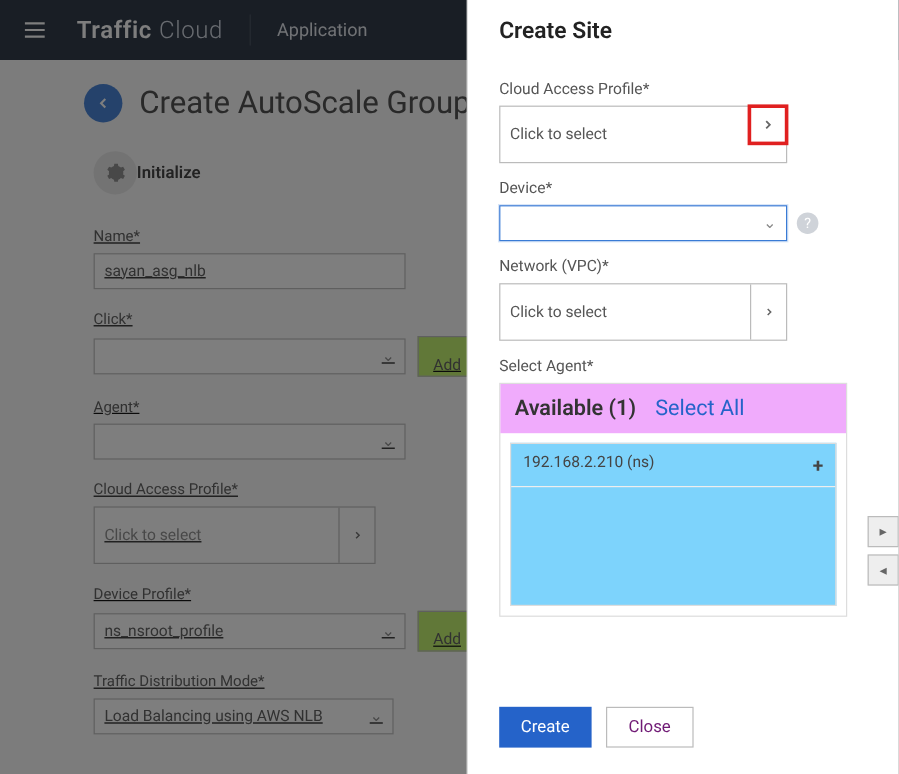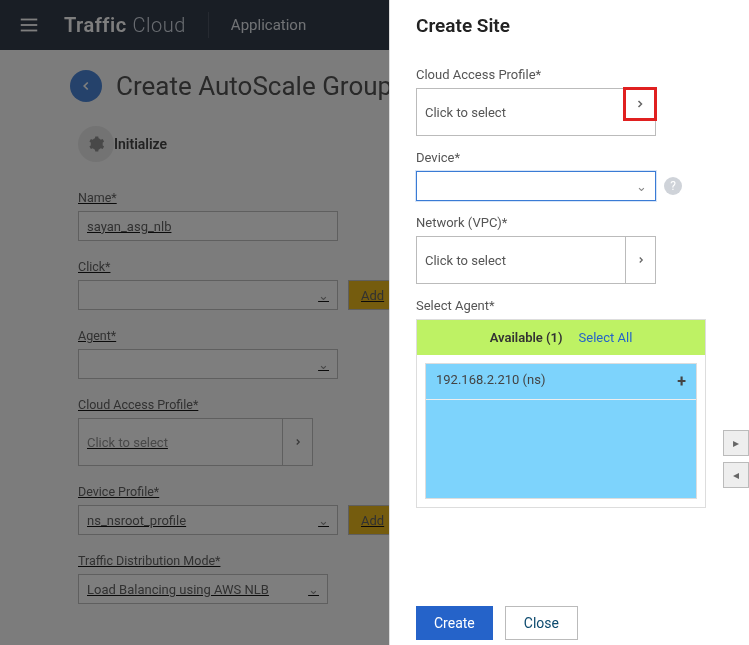--- a/index.html
+++ b/index.html
@@ -29,49 +29,49 @@
 
   .form { padding-left: 8px; max-width: 330px; text-decoration: underline; }
   .field { margin-bottom: 18px; }
   .field label { display:block; font-size:12.5px; color:#555; margin-bottom:6px; }
   .control-row { display:flex; gap:10px; align-items:center; }
   .text-input, .select-box { height:30px; border:1px solid #bbb; background:#fff; padding:0 8px; font-size:13px; color:#555; width:260px; display:flex; align-items:center; justify-content:space-between; }
   .select-box .chev { color:#888; }
   .picker { display:flex; width:235px; border:1px solid #bbb; height:48px; background:#fff; }
   .picker .picker-text { flex:1; padding:0 8px; font-size:13px; color:#888; display:flex; align-items:center;}
   .picker .picker-btn { width:30px; border-left:1px solid #bbb; display:flex; align-items:center; justify-content:center; }
-  .btn-sm { height:30px; padding:6px 12px; border:1px solid #bbb; background:#eab308; font-size:13px; color:#555; }
+  .btn-sm { height:30px; padding:16px 12px; border:1px solid #bbb; background:#bef264; font-size:13px; color:#555; }
 
   .overlay { position:absolute; inset:0; background:rgba(20,20,20,0.55); }
 
   .panel { position:absolute; top:0; right:0; width:360px; height:645px; background:#fff; border-left:1px solid #ddd; display:flex; flex-direction:column; }
   .panel-header { padding:14px 26px 12px; }
   .panel-title { font-size:19px; font-weight:600; color:#222; }
   .panel-body { padding: 4px 26px 10px; flex:1; overflow:auto; }
   .pf { margin-top: 14px; }
   .pf label { display:block; font-size:13px; color:#555; margin-bottom:6px; }
   .pf .picker { width:240px; }
   .pf .picker.highlight .picker-btn { border:3px solid #e02020; width:34px; height:34px; margin:-2px -2px -2px 0; position:relative; }
   .pf .select-box { width:240px; }
   .pf .select-box.active { border:1px solid #3a7bd5; box-shadow: 0 0 0 1px rgba(58,123,213,.2); }
   .help { width:18px; height:18px; border-radius:50%; background:#cfd3d9; color:#fff; font-size:12px; display:inline-flex; align-items:center; justify-content:center; margin-left:8px; }
   .row-flex { display:flex; align-items:center; }
   .plain-input { width:240px; height:30px; border:1px solid #bbb; padding:0 8px; font-size:13px; }
 
   .agent-box { border:1px solid #ddd; margin-top:6px; width: 290px; }
-  .agent-head { background:#bef264; padding:10px 12px; display:flex; justify-content:center; align-items:center; font-size:13px; }
+  .agent-head { background:#f0abfc; padding:10px 12px; display:flex; justify-content:flex-start; align-items:center; font-size:18px; }
   .agent-head .avail { font-weight:600; color:#333; }
   .agent-head .selall { color:#2563c9;margin-left:16px; }
   .agent-list { background:#7dd3fc; border:1px solid #ddd; margin:8px; min-height:136px; }
   .agent-item { padding:8px 10px; display:flex; justify-content:space-between; font-size:13px; color:#444; border-bottom:1px solid #eee;}
   .agent-item .plus { font-weight:700; font-size:16px; }
 
-  .panel-footer { padding:14px 26px 5px; display:flex; gap:12px; border-top:0; }
+  .panel-footer { padding:14px 26px 22px; display:flex; gap:12px; border-top:0; }
   .btn-primary { background:#2563c9; color:#fff; border:none; height:34px; padding:0 18px; font-size:14px; }
-  .btn-secondary { background:#fff; border:1px solid #bbb; height:34px; padding:0 18px; font-size:14px; color:#0c4a6e; }
+  .btn-secondary { background:#fff; border:1px solid #bbb; height:34px; padding:0 18px; font-size:14px; color:#701a75; }
 
   .side-arrows { position:absolute; right:0; top:430px; display:flex; flex-direction:column; gap:6px; }
   .side-arrows div { width:26px; height:26px; border:1px solid #bbb; background:#eee; display:flex; align-items:center; justify-content:center; font-size:12px; color:#666;}
 </style>
 </head>
 <body>
 
 <div class="topbar">
   <div class="hamburger">
     <svg viewBox="0 0 24 24" fill="none" stroke="#fff" stroke-width="2">

